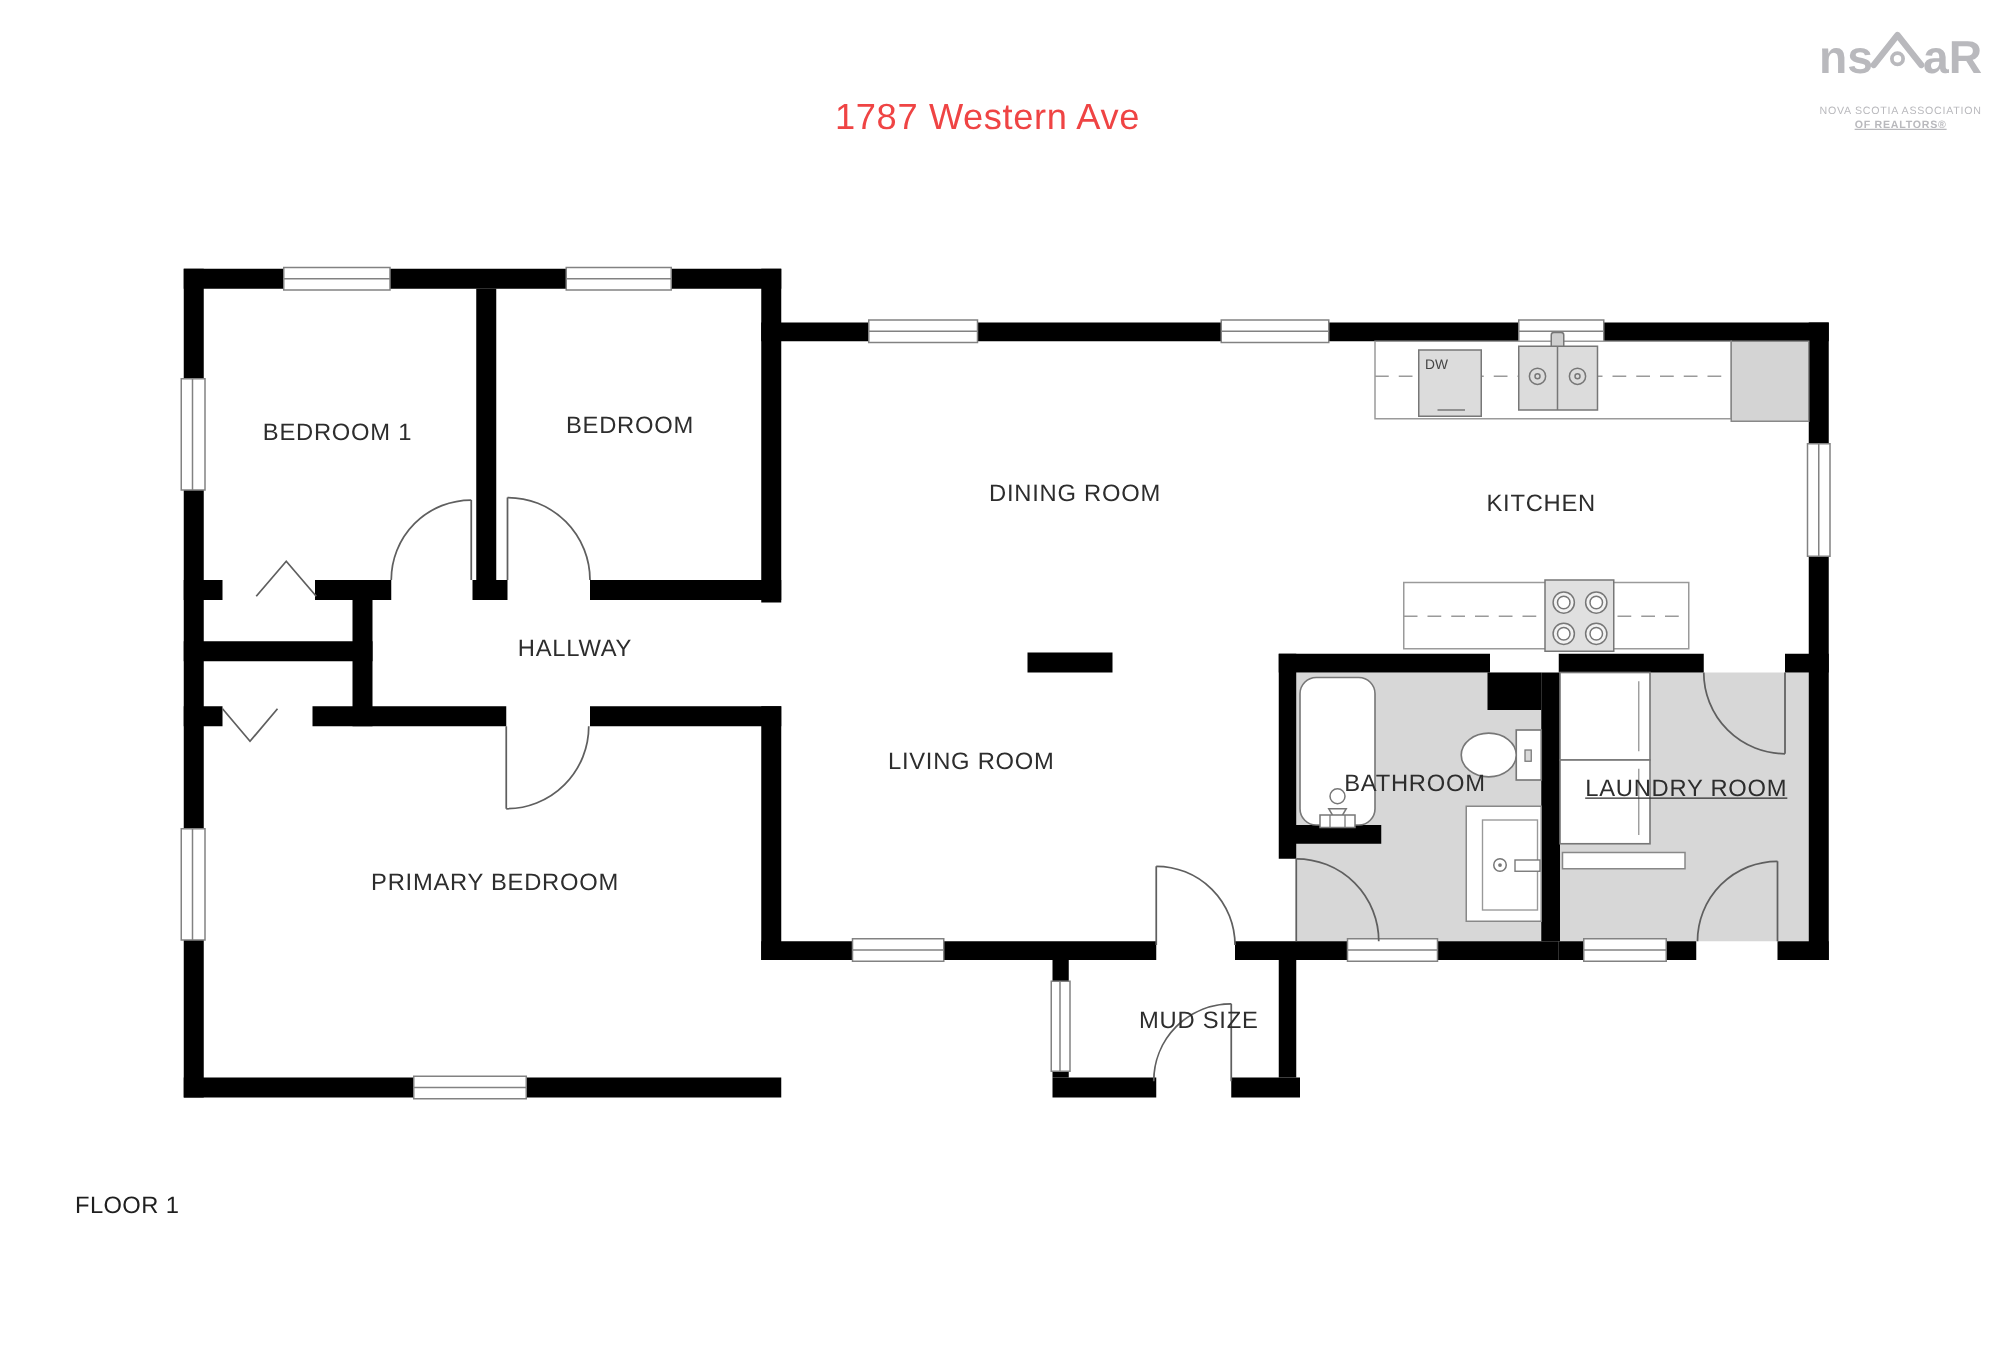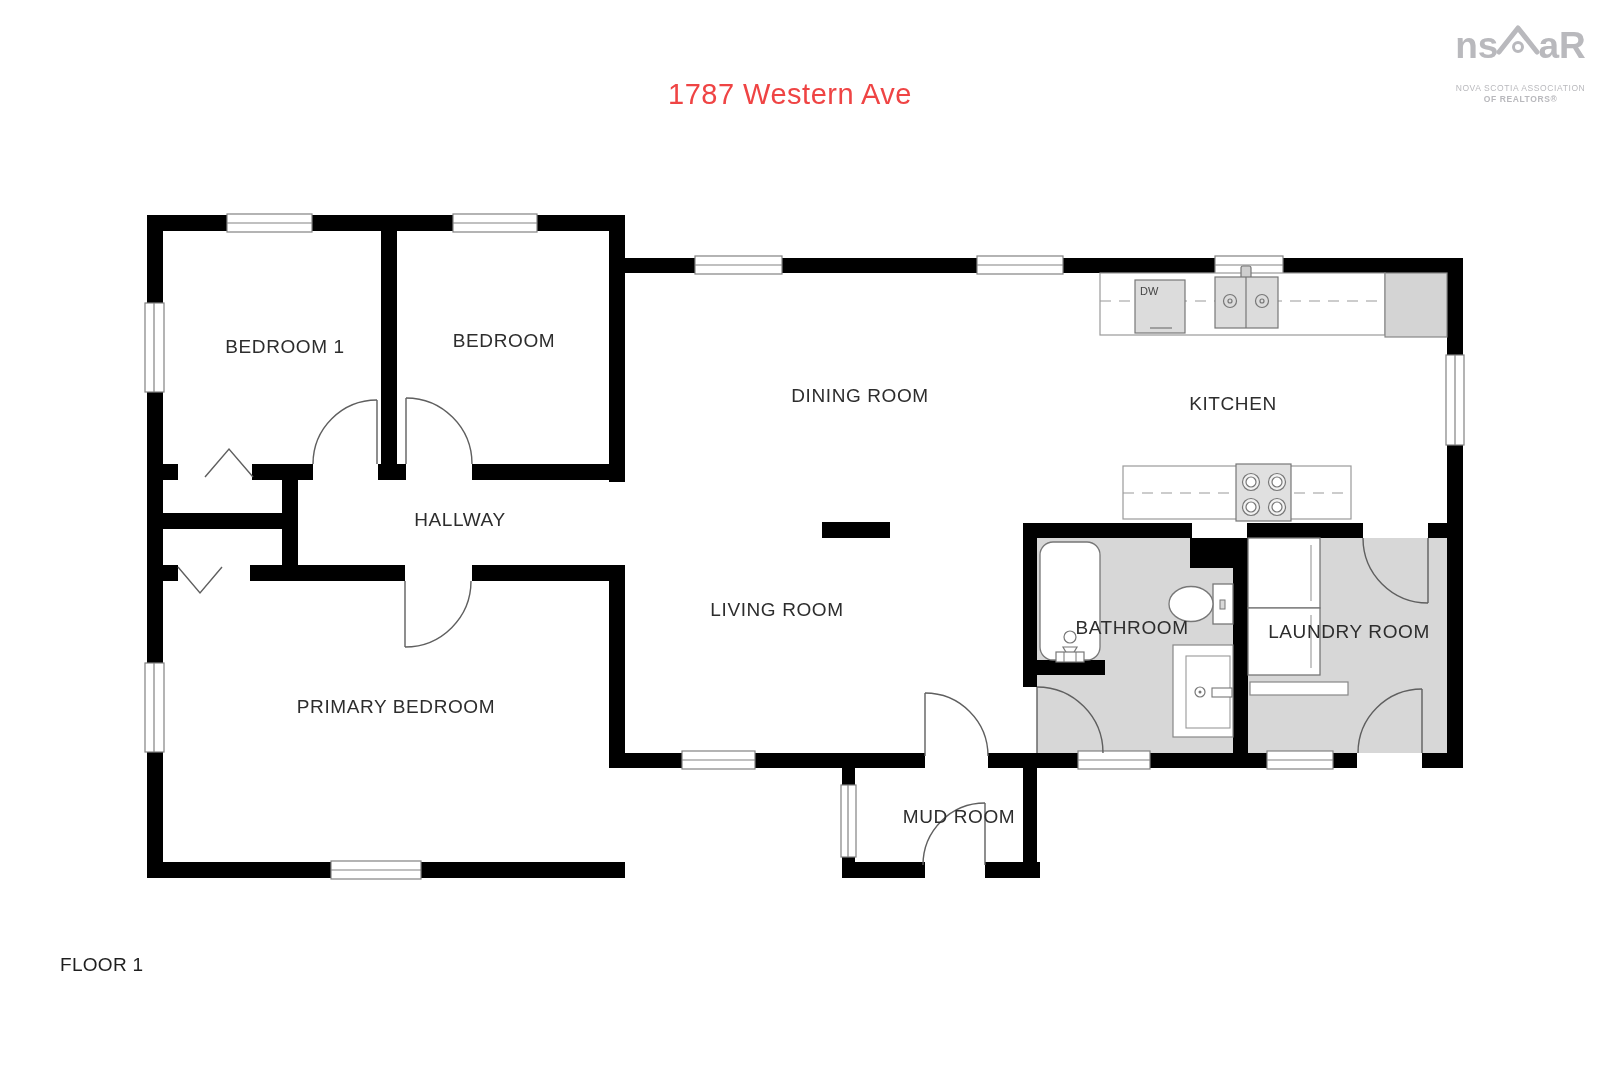--- a/index.html
+++ b/index.html
@@ -11,21 +11,21 @@
   .room-label{transform:translate(-50%,-50%);font-size:19px;color:#2d2d2d;letter-spacing:.6px;white-space:nowrap;}
   
   .realtor-logo{left:10px;top:8px;width:190px;}
   .realtor-word{margin-top:4px;font-size:33px;letter-spacing:2px;color:#b6b6b8;white-space:nowrap;}
   .realtor-word .reg{font-size:14px;vertical-align:14px;letter-spacing:0;}
   
   .nsar-logo{left:1448px;top:20px;width:145px;text-align:center;color:#b9b9bd;}
   .nsar-main{display:flex;align-items:flex-end;justify-content:center;font-size:37px;font-weight:600;line-height:1;}
   .nsar-main .roof{margin:0 -2px;}
   .nsar-sub{margin-top:19px;font-size:8.5px;letter-spacing:.6px;line-height:1.35;}
-  .nsar-sub .l2{font-weight:700;}
+  .nsar-sub .l2{font-weight:700;text-decoration:underline;}
   
   .floor-label{left:60px;top:954px;font-size:19px;color:#1f1f1f;letter-spacing:.3px;}
   .disclaimer{left:790px;top:953px;transform:translateX(-50%);font-size:16.5px;font-weight:700;color:#9c9c9c;letter-spacing:.3px;white-space:nowrap;}
 </style>
 </head>
 <body>
 
 <div class="page">
 
   <div class="abs page-title">1787 Western Ave</div>
@@ -259,26 +259,26 @@
         <line x1="1311" y1="545" x2="1311" y2="601" stroke="#999999" stroke-width="1.1"></line>
       </g>
       <g>
         <rect x="1248" y="608" width="72" height="67" fill="#ffffff" stroke="#777777" stroke-width="1.3"></rect>
         <line x1="1311" y1="615" x2="1311" y2="668" stroke="#999999" stroke-width="1.1"></line>
       </g>
       <rect x="1250" y="682" width="98" height="13" fill="#ffffff" stroke="#888888" stroke-width="1.2"></rect>
     </g>
   </svg>
 
-  <div class="abs room-label" style="left:270px;top:347px;margin-left:15px;">BEDROOM 1</div>
+  <div class="abs room-label" style="left:270px;top:347px;">BEDROOM 1</div>
   <div class="abs room-label" style="left:504px;top:341px;">BEDROOM</div>
   <div class="abs room-label" style="left:860px;top:396px;">DINING ROOM</div>
   <div class="abs room-label" style="left:1233px;top:404px;">KITCHEN</div>
   <div class="abs room-label" style="left:460px;top:520px;">HALLWAY</div>
   <div class="abs room-label" style="left:777px;top:610px;">LIVING ROOM</div>
   <div class="abs room-label" style="left:1132px;top:628px;">BATHROOM</div>
-  <div class="abs room-label" style="left:1349px;top:632px;">LAUNDRY ROOM</div>
+  <div class="abs room-label" style="left:1349px;top:632px;text-decoration:underline;">LAUNDRY ROOM</div>
   <div class="abs room-label" style="left:396px;top:707px;">PRIMARY BEDROOM</div>
-  <div class="abs room-label" style="left:959px;top:817px;">MUD ROOM</div>
+  <div class="abs room-label" style="left:959px;top:817px;">MUD SIZE</div>
 
   <div class="abs floor-label">FLOOR 1</div>
 
 </div>
 
 </body></html>

